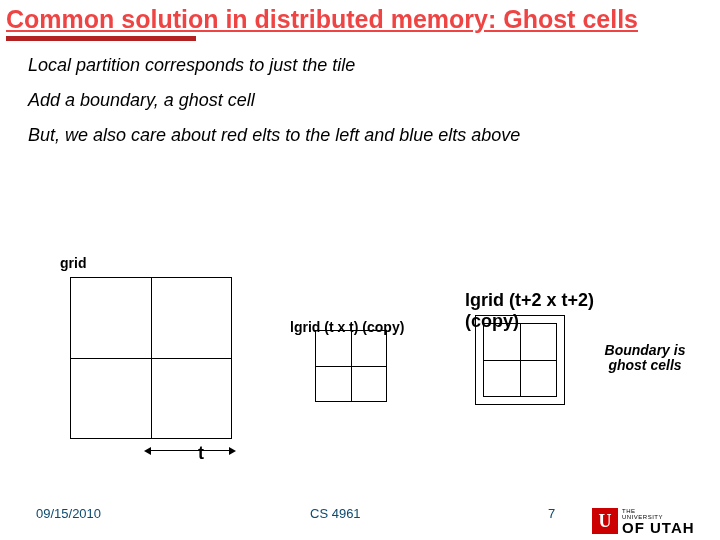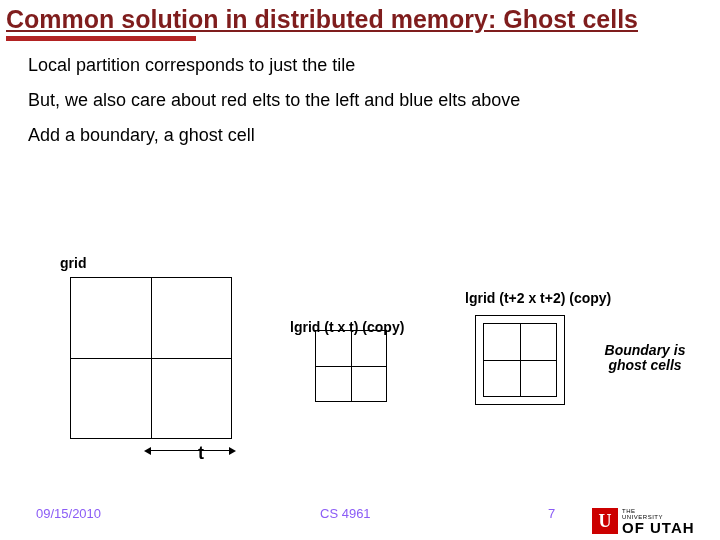--- a/index.html
+++ b/index.html
@@ -9,34 +9,35 @@
     height: 540px;
     font-family: "Comic Sans MS", cursive, sans-serif;
     background: #fff;
     position: relative;
     overflow: hidden;
   }
   .title {
     font-size: 25px;
     font-weight: bold;
     text-decoration: underline;
-    color: #7f1d1d;
+    color: #ef4444;
     padding: 6px 6px 0 6px;
     line-height: 1.1;
   }
   .underline-accent {
     height: 5px;
     width: 190px;
     background: #b22222;
     margin: 2px 0 0 6px;
   }
   .bullets {
     padding: 10px 12px 0 28px;
     font-size: 18px;
     color: #000;
+    font-style: italic;
   }
   .bullets p {
     margin: 4px 0 14px 0;
   }
   .diagram-area {
     position: absolute;
     top: 255px;
     left: 0;
     width: 640px;
     height: 230px;
@@ -45,21 +46,21 @@
     position: absolute;
     font-weight: bold;
     font-size: 14px;
     font-style: normal;
   }
   .lbl-italic {
     font-style: italic;
   }
   .grid-lbl { top: 0; left: 60px; }
   .lgrid1-lbl { top: 55px; left: 290px; margin-top: 9px; }
-  .lgrid2-lbl { top: 35px; left: 465px; font-size: 14px; text-align: right;}
+  .lgrid2-lbl { top: 35px; left: 465px; font-size: 18px;}
   .ghost-lbl {
     top: 88px; left: 590px;
     font-style: italic;
     font-size: 14px;
     width: 110px;
     text-align: center;
     line-height: 1.1;
   }
   .t-lbl { top: 188px; left: 198px; font-size:18px;}
   .big-grid {
@@ -139,24 +140,24 @@
   .t-arrow::before{left:-6px;border-right:7px solid #000;}
   .t-arrow::after{right:-6px;border-left:7px solid #000;}
   .footer {
     position: absolute;
     bottom: 10px;
     left: 0;
     width: 720px;
     height: 30px;
     font-family: Arial, sans-serif;
     font-size: 13px;
-    color: #8b5cf6;
+    color: #0c4a6e;
   }
   .footer .date { position:absolute; left: 36px; top: 6px; }
-  .footer .course { position:absolute; left: 310px; top: 6px; margin-left: 10px; }
+  .footer .course { position:absolute; left: 310px; top: 6px; }
   .footer .page { position:absolute; left: 548px; top: 6px; }
   .logo {
     position:absolute;
     right: 8px;
     bottom: 4px;
     width: 120px;
     height: 30px;
     display:flex;
     align-items:center;
   }
@@ -183,22 +184,22 @@
   .logo-text .big{font-size:15px;font-weight:bold;letter-spacing:1px;}
 </style>
 </head>
 <body>
 
 <div class="title">Common solution in distributed memory: Ghost cells</div>
 <div class="underline-accent"></div>
 
 <div class="bullets">
   <p>Local partition corresponds to just the tile</p>
+  <p>Add a boundary, a ghost cell</p>
   <p>But, we also care about red elts to the left and blue elts above</p>
-  <p>Add a boundary, a ghost cell</p>
 </div>
 
 <div class="diagram-area">
   <div class="lbl grid-lbl">grid</div>
   <div class="big-grid"></div>
 
   <div class="lbl lgrid1-lbl">lgrid (t x t) (copy)</div>
   <div class="small-grid"></div>
 
   <div class="lbl lgrid2-lbl">lgrid (t+2 x t+2) (copy)</div>

